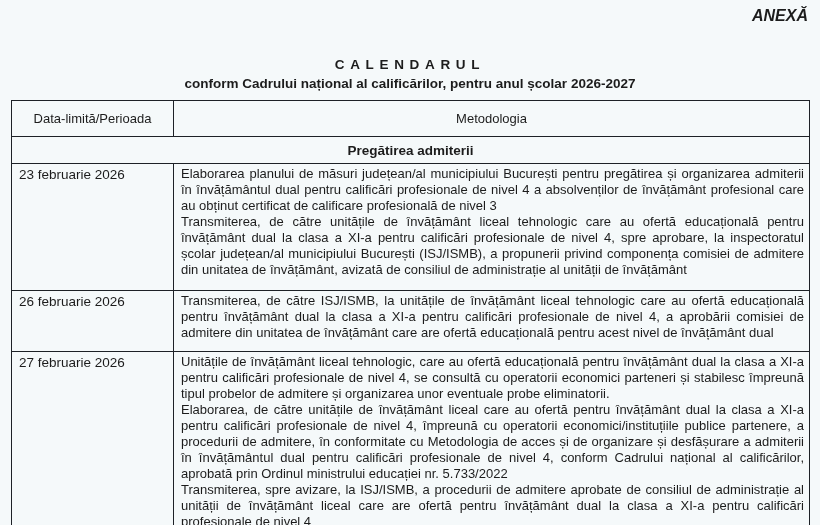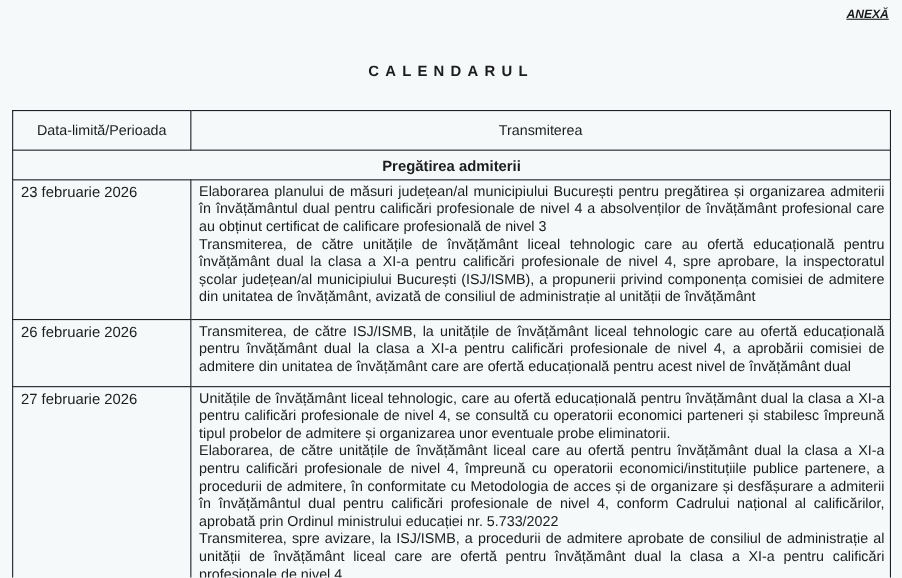--- a/index.html
+++ b/index.html
@@ -12,24 +12,23 @@
     background: #f5f9fa;
     color: #1c1c1c;
     font-family: "Liberation Sans", sans-serif;
     overflow: hidden;
     position: relative;
   }
   .annex {
     position: absolute;
     top: 7px;
     right: 12px;
-    font-size: 11px;
+    font-size: 16px;
     font-weight: bold;
     font-style: italic;
-    text-decoration: underline;
   }
   .title-block {
     position: absolute;
     top: 33px;
     left: 0;
     width: 100%;
     text-align: center;
     margin-top: 24px;
   }
   .doc-title {
@@ -90,28 +89,29 @@
   tr.row-3 td { height: 172px; }
 </style>
 </head>
 <body>
 
 <div class="annex">ANEXĂ</div>
 
 <div class="title-block">
   <div class="doc-title">CALENDARUL</div>
   <div class="doc-subtitle">
+    <div>conform Cadrului național al calificărilor, pentru anul școlar 2026-2027</div>
   </div>
 </div>
 
 <table class="calendar">
   <tbody>
     <tr class="header-row">
       <td class="col-date">Data-limită/Perioada</td>
-      <td>Transmiterea</td>
+      <td>Metodologia</td>
     </tr>
     <tr class="section-row">
       <td colspan="2">Pregătirea admiterii</td>
     </tr>
 
     <tr class="row-1">
       <td class="col-date date-cell">23 februarie 2026</td>
       <td class="activity-cell">
         <div class="para">Elaborarea planului de măsuri județean/al municipiului București pentru pregătirea și organizarea admiterii în învățământul dual pentru calificări profesionale de nivel 4 a absolvenților de învățământ profesional care au obținut certificat de calificare profesională de nivel 3</div>
         <div class="para">Transmiterea, de către unitățile de învățământ liceal tehnologic care au ofertă educațională pentru învățământ dual la clasa a XI-a pentru calificări profesionale de nivel 4, spre aprobare, la inspectoratul școlar județean/al municipiului București (ISJ/ISMB), a propunerii privind componența comisiei de admitere din unitatea de învățământ, avizată de consiliul de administrație al unității de învățământ</div>

